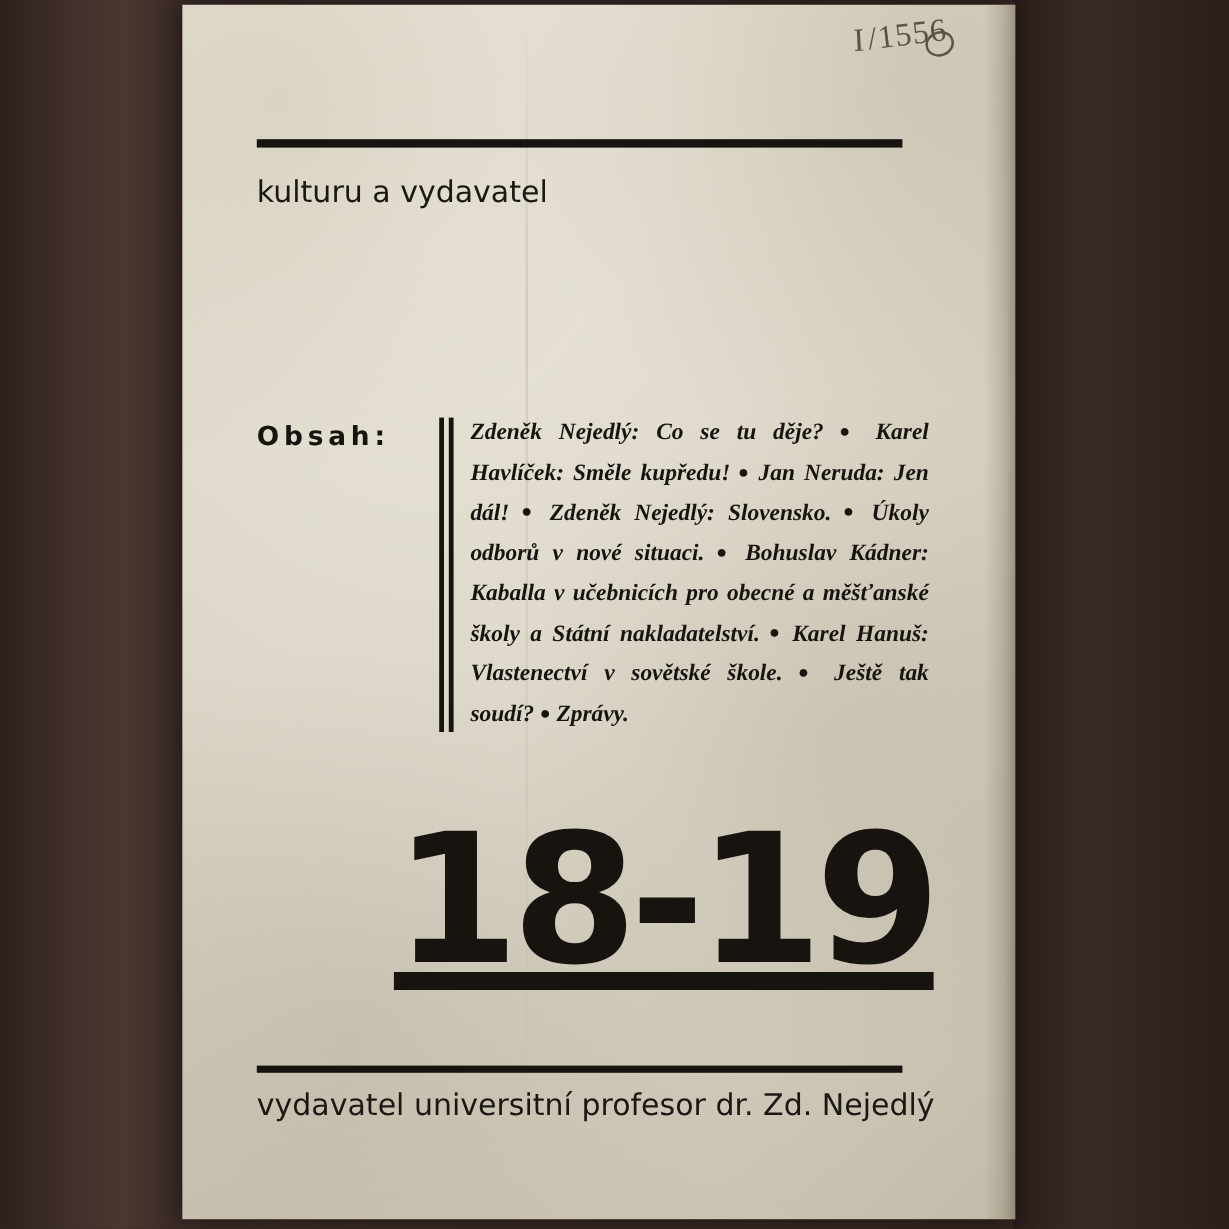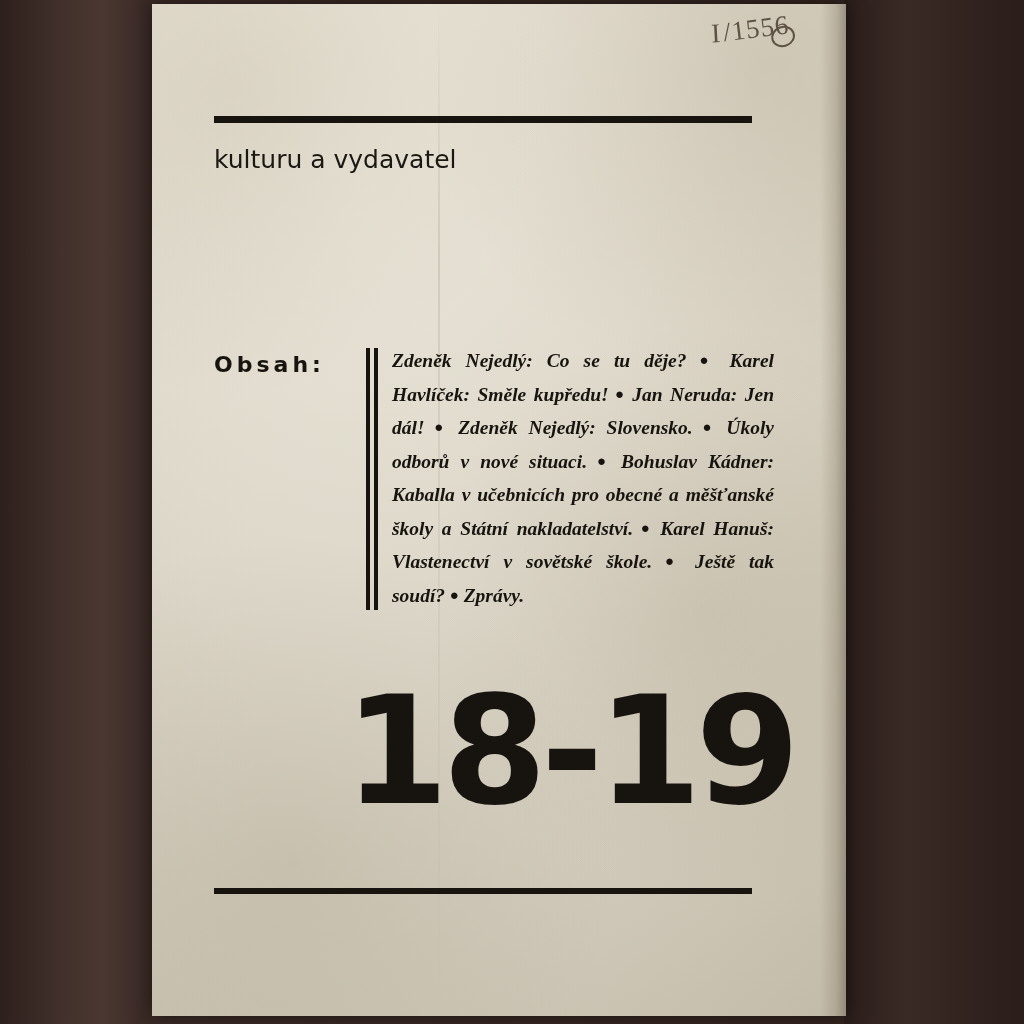--- a/index.html
+++ b/index.html
@@ -180,28 +180,29 @@
   
   .issue {
     position: absolute;
     left: 48px;
     top: 672px;
     width: 600px;
     height: 170px;
   }
   .issue-number {
     position: absolute;
-    right: 6px;
+    right: 22px;
     top: 0;
     font-family: "DejaVu Sans", sans-serif;
     font-weight: bold;
     font-size: 150px;
     line-height: 1;
     letter-spacing: -6px;
     color: #17140f;
+    text-decoration: underline;
   }
   .issue-line {
     position: absolute;
     left: 0;
     bottom: 8px;
     font-family: "DejaVu Sans", sans-serif;
     font-size: 30px;
     color: #17140f;
     white-space: nowrap;
   }
@@ -258,13 +259,14 @@
     <div class="contents-label">Obsah:</div>
     <div class="contents-bars"></div>
     <div class="contents-text"><span>Zdeněk Nejedlý: Co se tu děje?</span><span class="sep"> ● </span><span>Karel Havlíček: Směle kupředu!</span><span class="sep"> ● </span><span>Jan Neruda: Jen dál!</span><span class="sep"> ● </span><span>Zdeněk Nejedlý: Slovensko.</span><span class="sep"> ● </span><span>Úkoly odborů v nové situaci.</span><span class="sep"> ● </span><span>Bohuslav Kádner: Kaballa v učebnicích pro obecné a měšťanské školy a Státní nakladatelství.</span><span class="sep"> ● </span><span>Karel Hanuš: Vlastenectví v sovětské škole.</span><span class="sep"> ● </span><span>Ještě tak soudí?</span><span class="sep"> ● </span><span>Zprávy.</span></div>
   </div>
 
   <div class="issue">
     <div class="issue-number">18-19</div>
   </div>
 
   <div class="rule-bottom"></div>
+  <div class="publisher">vydavatel universitní profesor dr. Zd. Nejedlý</div>
 </div>
 
 </body></html>

